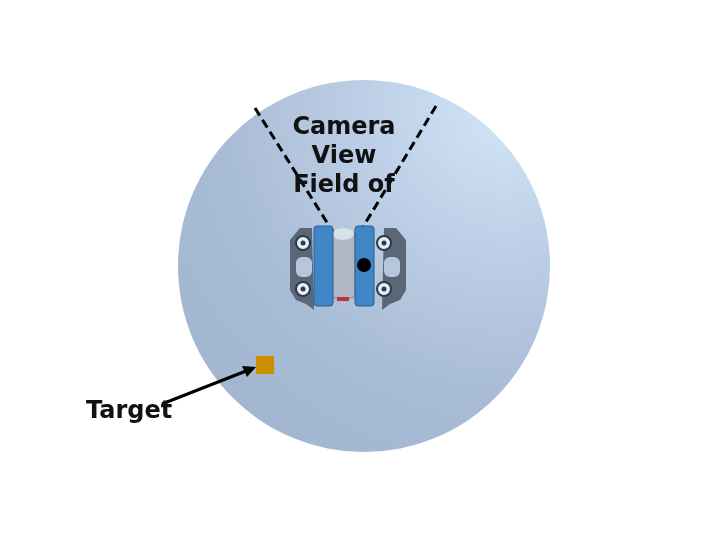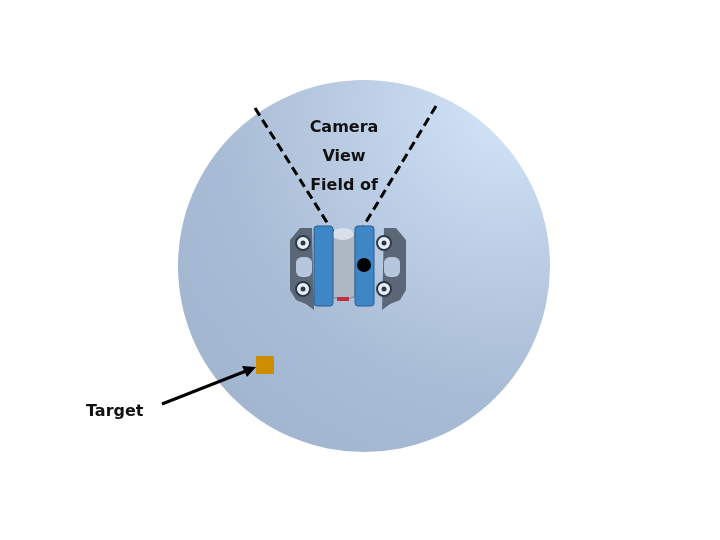--- a/index.html
+++ b/index.html
@@ -2,21 +2,21 @@
 <html><head>
   <meta charset="utf-8">
   <style>
     html, body { margin: 0; padding: 0; }
     body { width: 720px; height: 540px; background: #ffffff; position: relative; overflow: hidden; font-family: "DejaVu Sans", "Liberation Sans", sans-serif; }
     .arena {
       position: absolute; left: 178px; top: 80px; width: 372px; height: 372px; border-radius: 50%;
       background: radial-gradient(circle at 88% 8%, #d3e4f8 0%, #bccfe6 30%, #a9bcd5 60%, #9fb2cb 100%);
     }
     .overlay { position: absolute; left: 0; top: 0; width: 720px; height: 540px; }
-    .label { position: absolute; font-weight: bold; color: #111; font-size: 16px; line-height: 29px; text-align: center; }
+    .label { position: absolute; font-weight: bold; color: #111; font-size: 24px; line-height: 29px; text-align: center; }
     .fov-label { left: 284px; top: 112px; width: 120px; }
     .target-label { left: 86px; top: 396px; width: 70px; text-align: left; }
     .target { position: absolute; left: 256px; top: 356px; width: 18px; height: 18px; background: #cc8e00; }
   </style>
 </head>
 <body>
 
 <div class="arena"></div>
 
 <svg class="overlay" viewBox="0 0 720 540">

